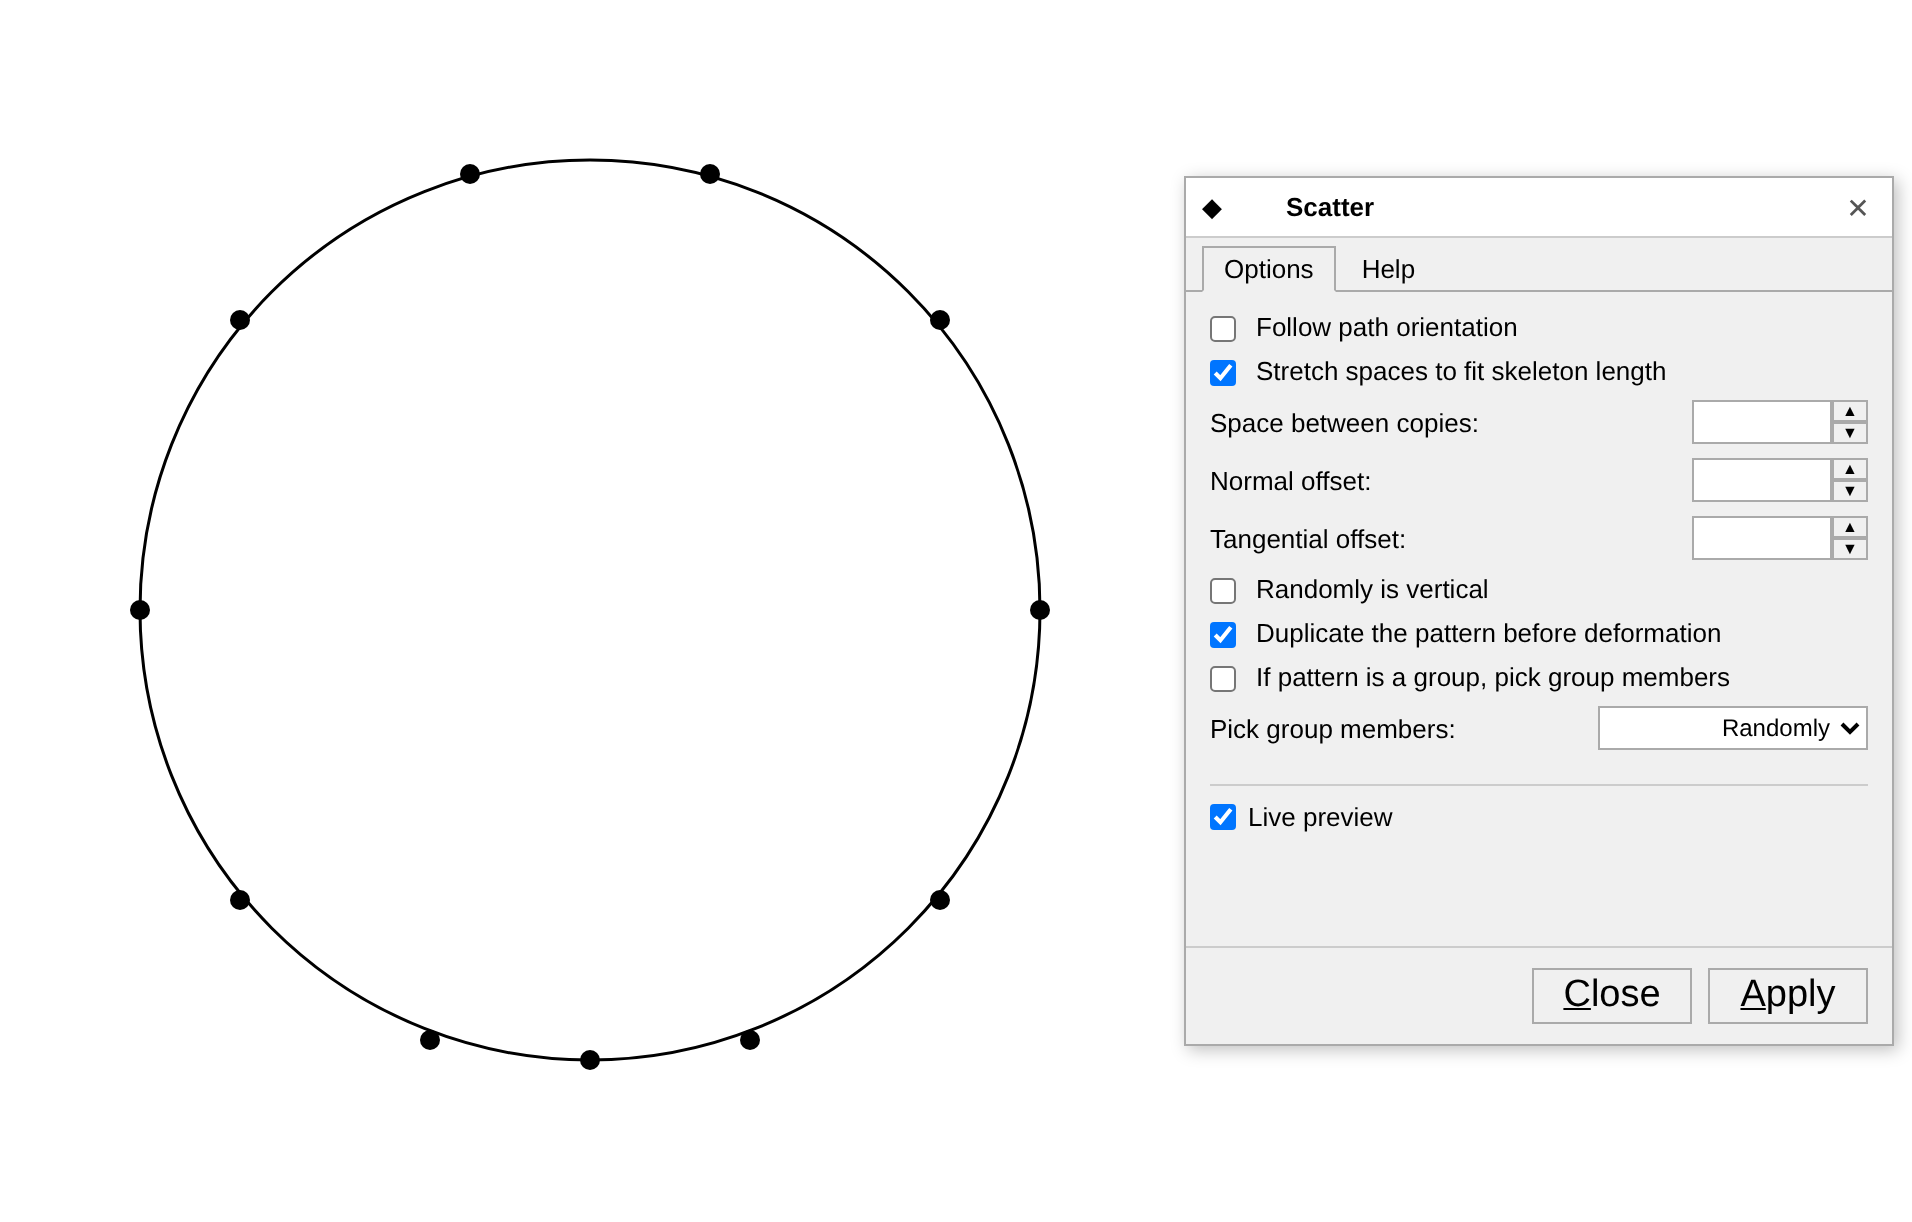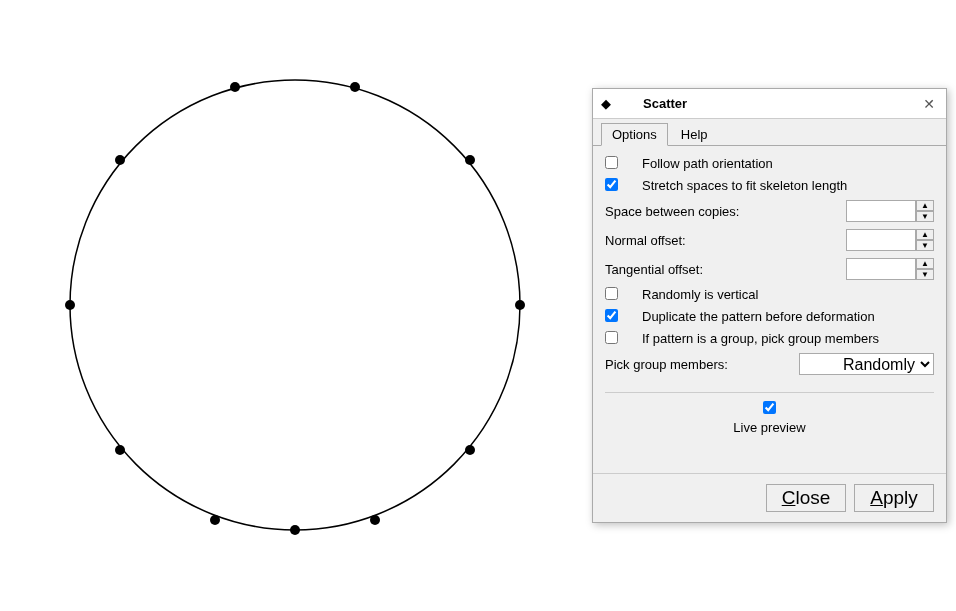--- a/index.html
+++ b/index.html
@@ -111,22 +111,22 @@
       z-index: 1;
     }
 
     
     #content {
       padding: 10px 12px;
     }
 
     .checkbox-row {
       display: flex;
-      align-items: flex-start;
-      gap: 24px;
+      align-items: flex-end;
+      gap: 10px;
       margin-bottom: 7px;
     }
 
     .checkbox-row input[type="checkbox"] {
       width: 13px;
       height: 13px;
       cursor: pointer;
     }
 
     .checkbox-label {
@@ -198,21 +198,20 @@
       margin: 10px 0;
     }
 
     
     #live-preview-row {
       display: flex;
       align-items: center;
       gap: 6px;
       padding: 0 12px;
       margin-top: 8px;
-      flex-direction: column;
     }
 
     
     #footer {
       position: absolute;
       bottom: 0;
       left: 0;
       right: 0;
       display: flex;
       justify-content: flex-end;
@@ -336,21 +335,21 @@
     </div>
 
     <div class="checkbox-row">
       <input type="checkbox" id="cb5" style="">
       <label class="checkbox-label" for="cb5">If pattern is a group, pick group members</label>
     </div>
 
     <div class="select-row">
       <span class="field-label">Pick group members:</span>
       <div class="select-control">
-        <select class="spin-input" style="width:135px;height:22px;padding:0 2px;font-size:16px;">
+        <select class="spin-input" style="width:135px;height:22px;padding:0 2px;font-size:12px;">
           <option>Randomly</option>
           <option>In order</option>
           <option>Reverse order</option>
         </select>
       </div>
     </div>
 
   </div>
 
   <hr class="divider" style="margin: 0 12px;">

